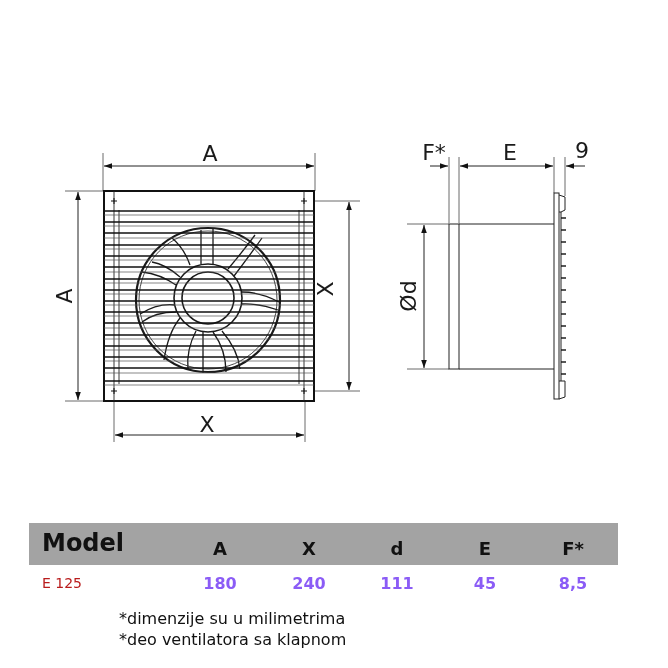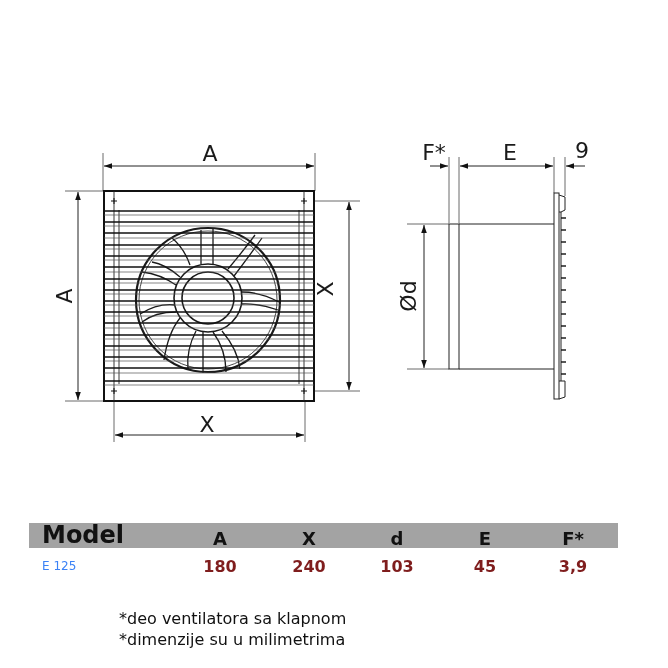--- a/index.html
+++ b/index.html
@@ -1,26 +1,26 @@
 <!DOCTYPE html>
 <html><head>
 <meta charset="utf-8">
 <style>
   html, body { margin: 0; padding: 0; background: #ffffff; }
   body { width: 668px; height: 668px; position: relative; overflow: hidden; font-family: "DejaVu Sans", sans-serif; color: #1a1a1a; }
   #drawing { position: absolute; left: 0; top: 0; }
   .dim-label { font-family: "DejaVu Sans", sans-serif; font-size: 22px; fill: #1a1a1a; }
   .spec-table { position: absolute; left: 29px; top: 523px; width: 589px; }
-  .spec-header { height: 25px; background: #a3a3a3; position: relative; }
+  .spec-header { height: 42px; background: #a3a3a3; position: relative; }
   .spec-header span, .spec-row span { position: absolute; top: 50%; transform: translate(-50%, -50%); white-space: nowrap; }
   .spec-header .col-model { left: 13px; transform: translate(0, -54%); font-size: 24px; font-weight: bold; color: #111; }
   .spec-header .col { font-size: 18px; font-weight: bold; color: #111; top: 60%; }
   .spec-row { height: 36px; position: relative; }
-  .spec-row .col-model { left: 13px; transform: translate(0, -50%); font-size: 12px; color: #3b82f6; }
-  .spec-row .col { font-size: 16px; font-weight: bold; color: #7f1d1d; }
+  .spec-row .col-model { left: 13px; transform: translate(0, -50%); font-size: 14px; color: #b91c1c; }
+  .spec-row .col { font-size: 16px; font-weight: bold; color: #8b5cf6; }
   .c1 { left: 191px; } .c2 { left: 280px; } .c3 { left: 368px; } .c4 { left: 456px; } .c5 { left: 544px; }
   .notes { position: absolute; left: 119px; top: 608px; font-size: 16px; line-height: 21px; color: #111; }
 </style>
 </head>
 <body>
 
 <svg id="drawing" width="668" height="668" viewBox="0 0 668 668" xmlns="http://www.w3.org/2000/svg">
   <defs>
     <marker id="arr" viewBox="0 0 10 10" refX="10" refY="5" markerWidth="12" markerHeight="8" orient="auto-start-reverse" markerUnits="userSpaceOnUse">
       <path d="M0,1.5 L10,5 L0,8.5 z" fill="#111"></path>
@@ -185,22 +185,22 @@
     <span class="col c1">A</span>
     <span class="col c2">X</span>
     <span class="col c3">d</span>
     <span class="col c4">E</span>
     <span class="col c5">F*</span>
   </div>
   <div class="spec-row">
     <span class="col-model">E 125</span>
     <span class="col c1">180</span>
     <span class="col c2">240</span>
-    <span class="col c3">103</span>
+    <span class="col c3">111</span>
     <span class="col c4">45</span>
-    <span class="col c5">3,9</span>
+    <span class="col c5">8,5</span>
   </div>
 </div>
 
 <div class="notes">
+  <div>*dimenzije su u milimetrima</div>
   <div>*deo ventilatora sa klapnom</div>
-  <div>*dimenzije su u milimetrima</div>
 </div>
 
 </body></html>

